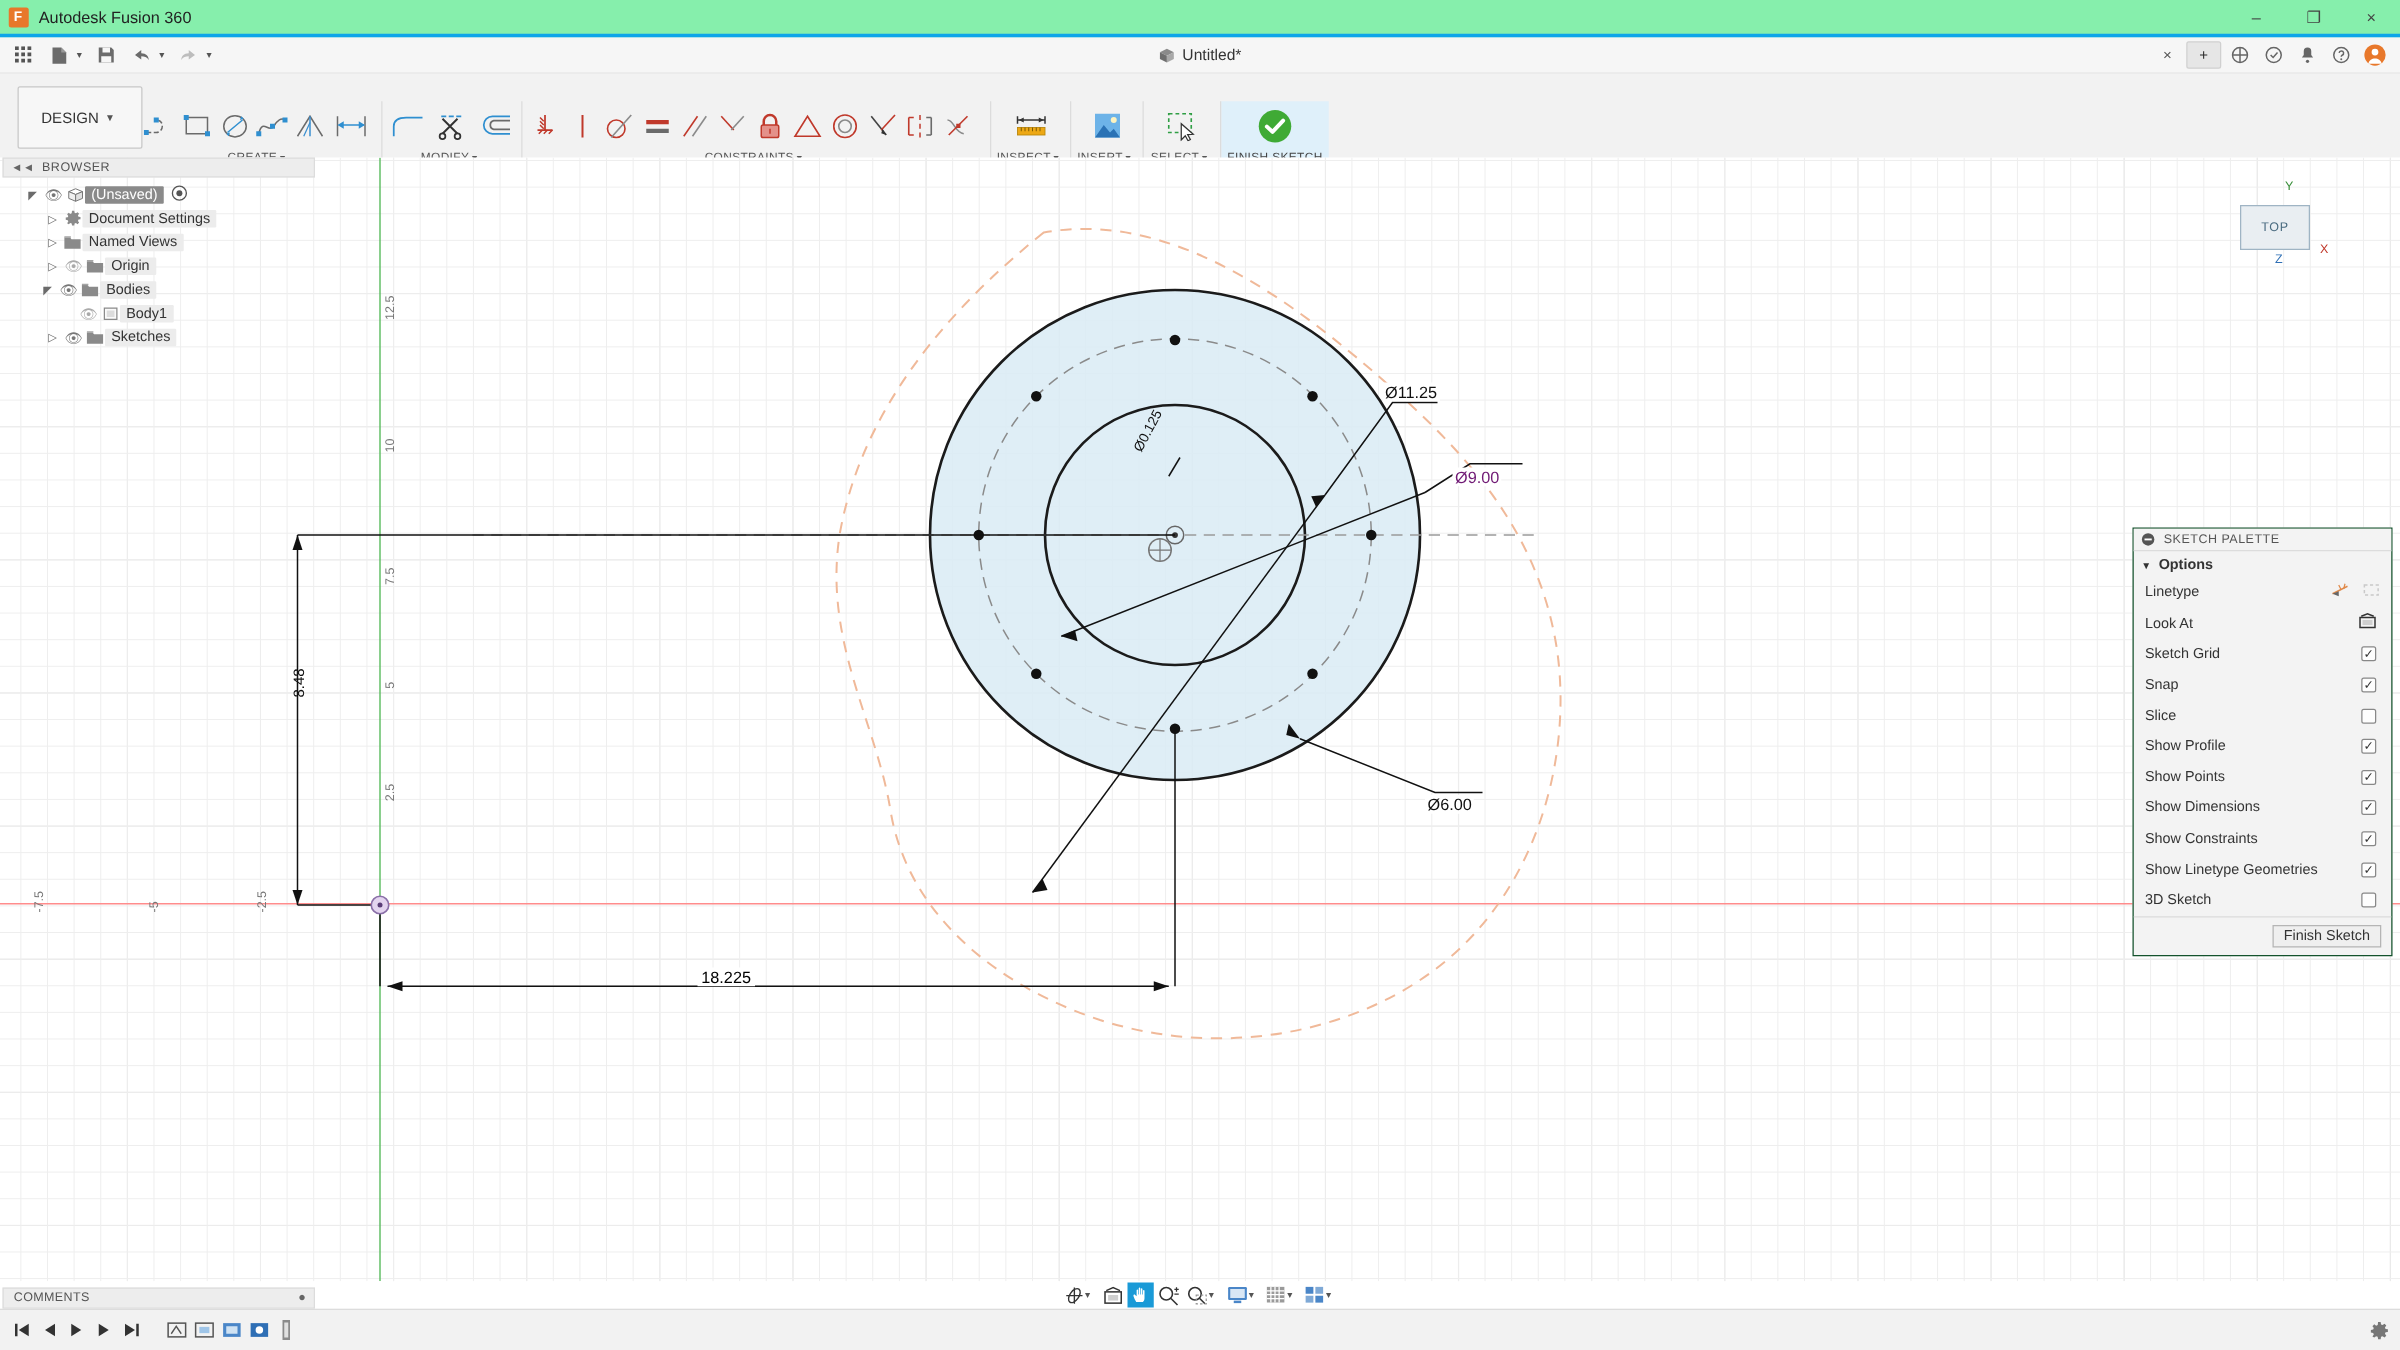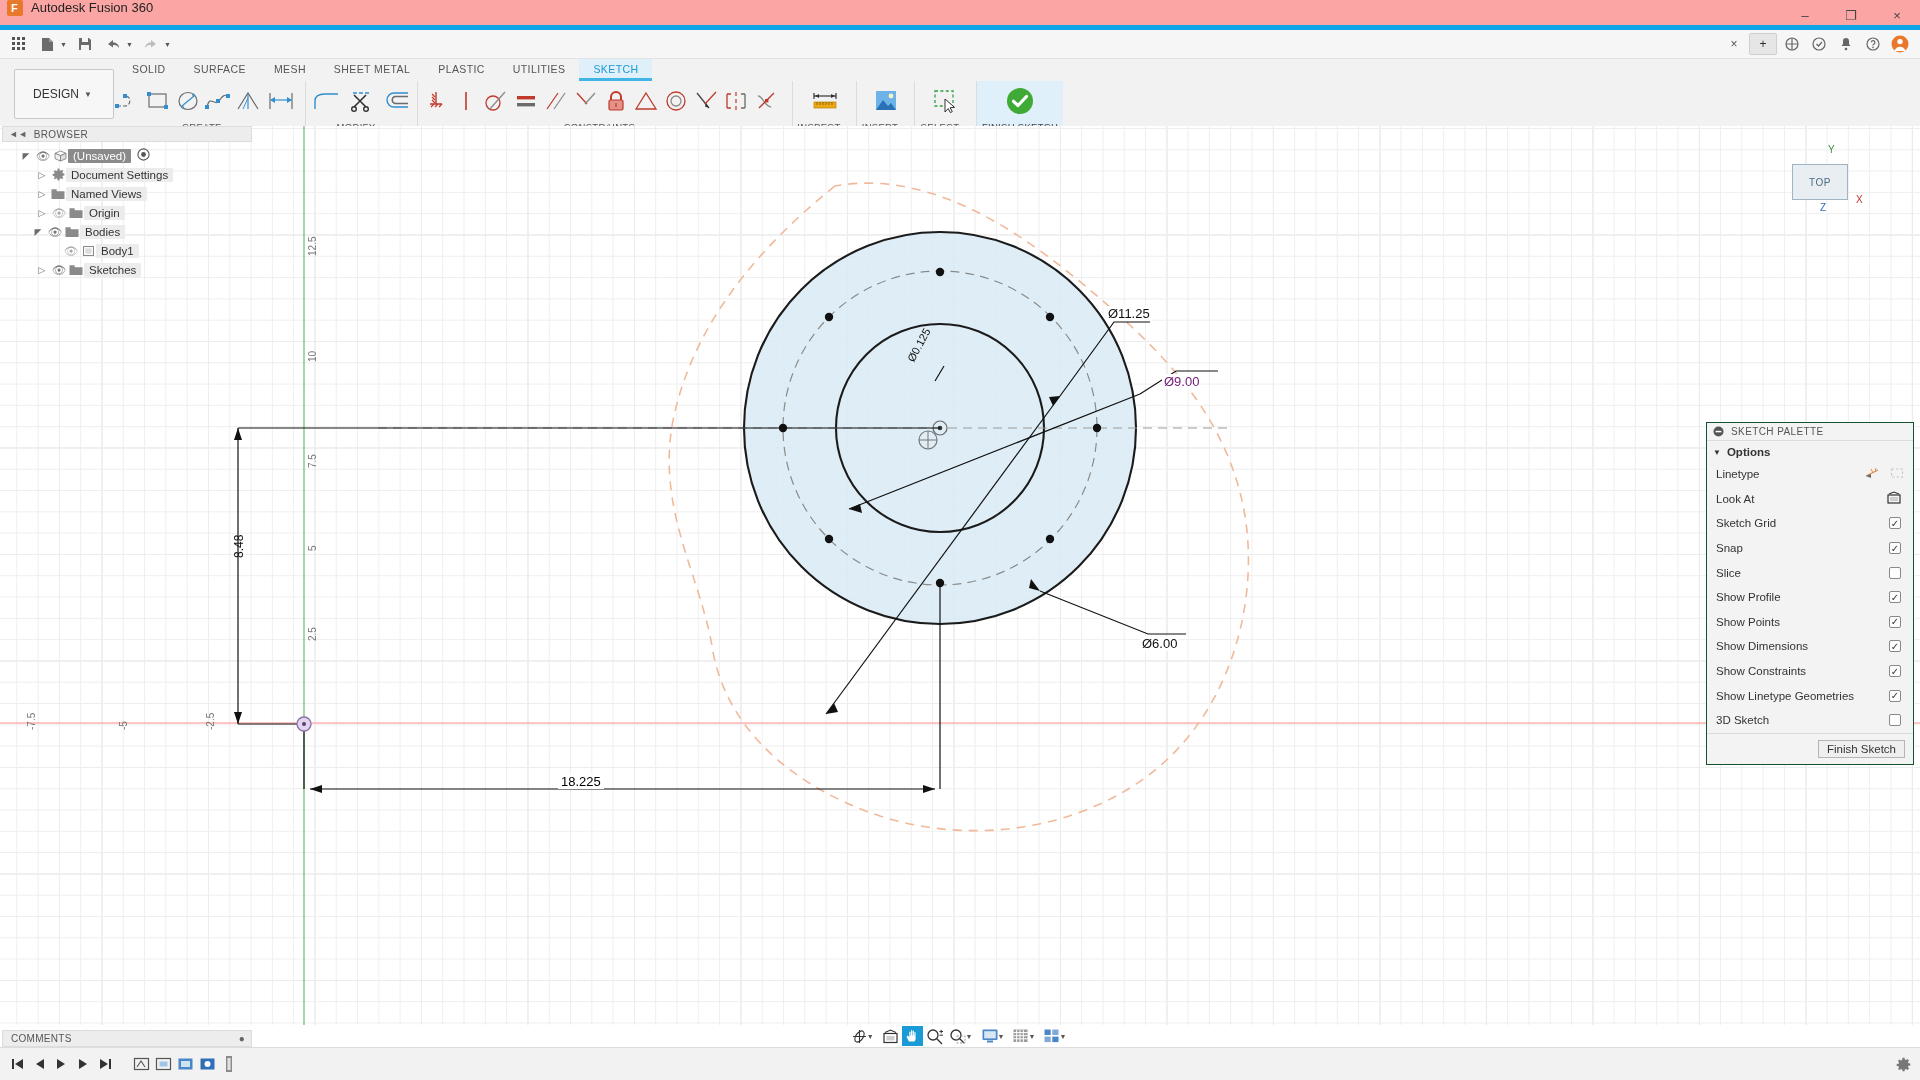--- a/index.html
+++ b/index.html
@@ -1,22 +1,22 @@
 <!DOCTYPE html>
 <html><head>
 <meta charset="utf-8">
 <style>
   * { box-sizing: border-box; margin:0; padding:0; }
   html,body { width:1920px; height:1080px; overflow:hidden;
     font-family:"Liberation Sans", sans-serif; font-size:12px; color:#2b2b2b;
     background:#ffffff; }
 
   
-  .titlebar { height:30px; background:#fca5a5; display:flex; align-items:flex-start;
-    border-bottom:5px solid #0ea5e9; }
+  .titlebar { height:30px; background:#86efac; display:flex; align-items:center;
+    border-bottom:3px solid #0ea5e9; }
   .tb-icon { width:16px; height:16px; margin:0 8px 0 7px; background:#e8782b;
     border-radius:2px; position:relative; }
   .tb-icon:after { content:"F"; position:absolute; left:4px; top:0px; color:#fff;
     font-size:11px; font-weight:bold; line-height:16px; }
   .tb-title { font-size:13px; color:#222; }
   .tb-spacer { flex:1; }
   .win-btn { width:46px; height:30px; display:flex; align-items:center;
     justify-content:center; font-size:13px; color:#444; }
 
   
@@ -186,20 +186,28 @@
       </div>
     <span class="caret">▼</span>
     <div class="qbtn">
       <svg width="16" height="14" viewBox="0 0 16 14">
           <path d="M13 7 L8 3 V5.5 C4 5.5 2 8 2 11 C3.5 8.5 5.5 8 8 8 V10.5 Z" fill="#bdbdbd"></path>
         </svg>
       </div>
     <span class="caret">▼</span>
   </div>
 
+  <div class="qat-center">
+    <svg class="doc-tab-ico" viewBox="0 0 14 14">
+      <path d="M7 1 L13 4 L7 7 L1 4 Z" fill="#8a8a8a"></path>
+        <path d="M1 4 L7 7 V13 L1 10 Z" fill="#6e6e6e"></path>
+        <path d="M13 4 L7 7 V13 L13 10 Z" fill="#a8a8a8"></path>
+      </svg>
+    <span class="doc-title">Untitled*</span>
+  </div>
 
   <div class="qat-right">
     <div class="qr-btn">×</div>
     <div class="qr-plus">+</div>
     <div class="qr-btn">
       <svg width="14" height="14" viewBox="0 0 14 14" fill="none" stroke="#666" stroke-width="1.2">
           <circle cx="7" cy="7" r="6"></circle>
           <path d="M1 7h12M7 1v12"></path>
         </svg>
       </div>
@@ -231,29 +239,20 @@
       </div>
   </div>
 </div>
 
 <div class="ribbon">
   <div class="design-box">
     <span>DESIGN</span>
     <span class="caret">▼</span>
   </div>
 
-  <div class="tabs">
-    <div class="tab">SOLID</div>
-    <div class="tab">SURFACE</div>
-    <div class="tab">MESH</div>
-    <div class="tab">SHEET METAL</div>
-    <div class="tab">PLASTIC</div>
-    <div class="tab">UTILITIES</div>
-    <div class="tab active">SKETCH</div>
-  </div>
 
   <div class="panels">
 
     <div class="panel" style="width:196px">
       <div class="panel-row">
         <div class="tool">
           <svg width="26" height="20" viewBox="0 0 26 20">
               <path d="M2 15 H10 C16 15 17 5 10 5" fill="none" stroke="#6b6b6b" stroke-width="1.2" stroke-dasharray="4 2"></path>
               <rect x="0" y="13" width="4" height="4" fill="#2f8fd0"></rect>
               <rect x="8" y="3" width="4" height="4" fill="#2f8fd0"></rect>

